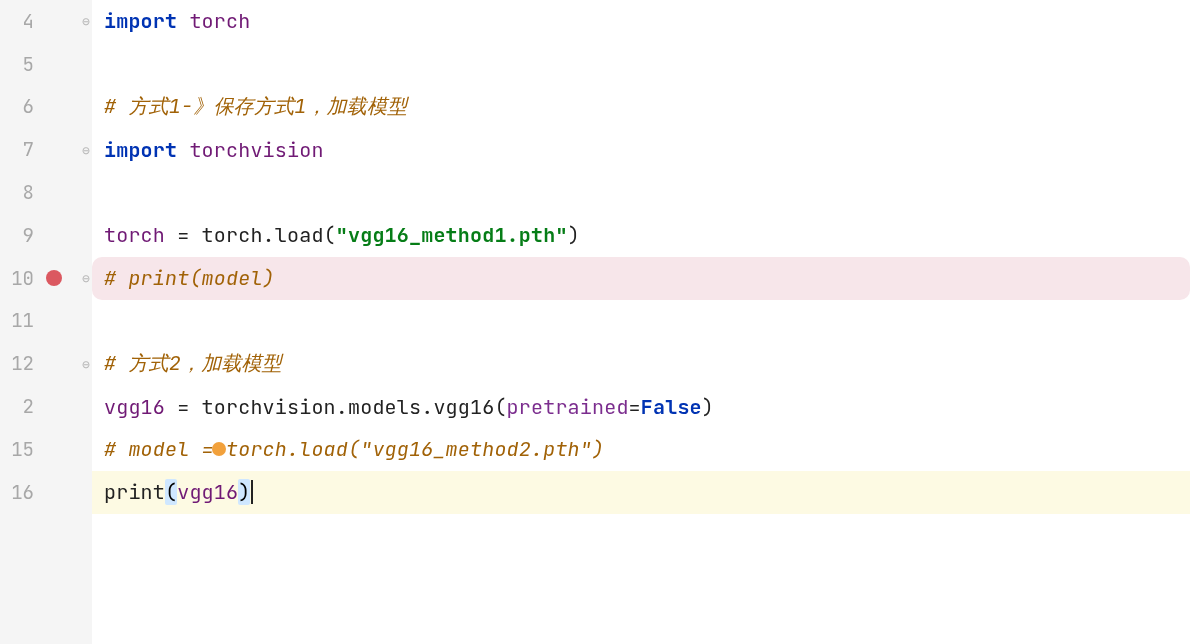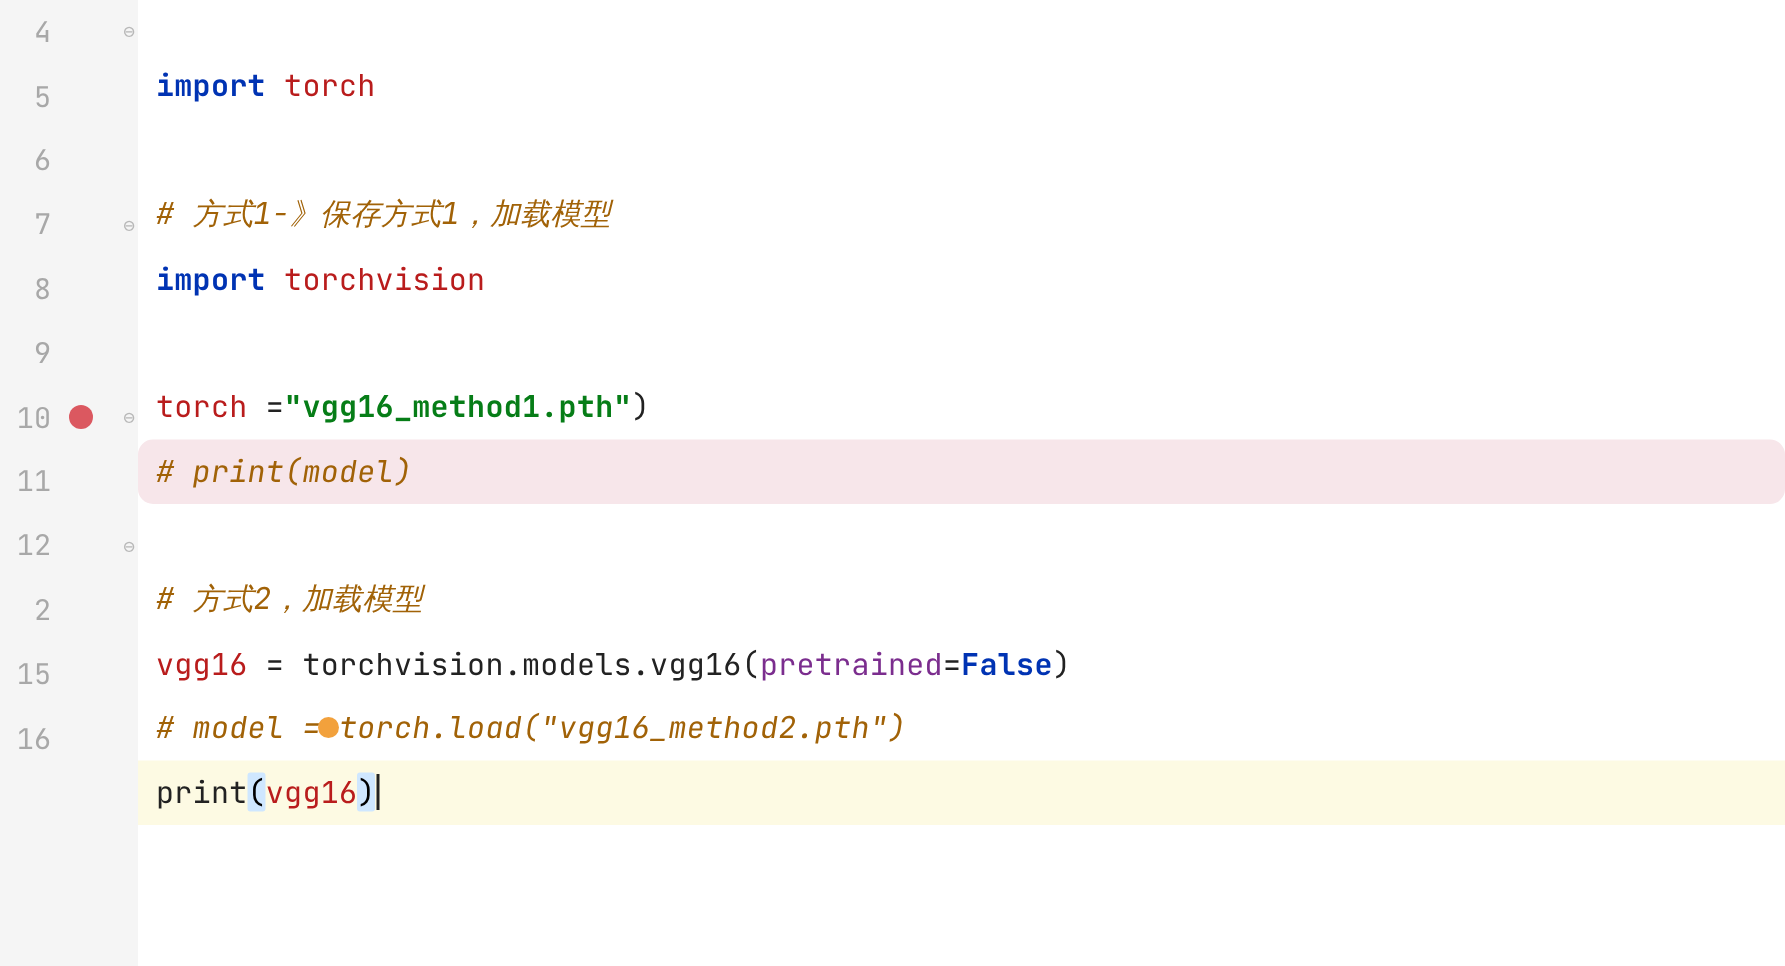--- a/index.html
+++ b/index.html
@@ -56,36 +56,35 @@
     transform: translateY(-50%);
     width: 14px;
     height: 14px;
     border-radius: 50%;
     background: #f2a13c;
     z-index: 3;
   }
   .editor {
     flex: 1;
     position: relative;
-    margin-top: 36px;
   }
   .line {
     height: 42.8px;
     display: flex;
     align-items: center;
     padding-left: 12px;
     white-space: pre;
     font-size: 20px;
     letter-spacing: 0.2px;
     position: relative;
   }
   .bg-break { background: #f7e6ea; border-radius: 10px; }
   .bg-active { background: #fdfae3; }
   .tok-kw { color: #0033B3; font-weight: 600; }
-  .tok-id { color: #b91c1c; }
+  .tok-id { color: #701a75; }
   .tok-op { color: #222; }
   .tok-call { color: #222; }
   .tok-str { color: #067D17; font-weight: 600; }
   .tok-kwarg { color: #7b2d8e; }
   .tok-comment { color: #a16207; font-style: italic; }
   .tok-paren-hl { background: #cfe7ff; border-radius: 2px; }
   .caret {
     display: inline-block;
     width: 1.5px;
     height: 24px;
@@ -139,20 +138,20 @@
     <div class="gutter-row">
       <div class="ln">16</div>
     </div>
   </div>
 <div class="editor" id="editor">
     <div class="line "><span class="tok-kw">import</span><span class="tok-id"> torch</span></div>
     <div class="line "></div>
     <div class="line "><span class="tok-comment"># 方式1-》保存方式1，加载模型</span></div>
     <div class="line "><span class="tok-kw">import</span><span class="tok-id"> torchvision</span></div>
     <div class="line "></div>
-    <div class="line "><span class="tok-id">torch </span><span class="tok-op">=</span><span class="tok-str">"vgg16_method1.pth"</span><span class="tok-call">)</span></div>
+    <div class="line "><span class="tok-id">torch </span><span class="tok-op">=</span><span class="tok-call"> torch.load(</span><span class="tok-str">"vgg16_method1.pth"</span><span class="tok-call">)</span></div>
     <div class="line bg-break"><span class="tok-comment"># print(model)</span></div>
     <div class="line "></div>
     <div class="line "><span class="tok-comment"># 方式2，加载模型</span></div>
     <div class="line "><span class="tok-id">vgg16 </span><span class="tok-op">=</span><span class="tok-call"> torchvision.models.vgg16(</span><span class="tok-kwarg">pretrained</span><span class="tok-op">=</span><span class="tok-kw">False</span><span class="tok-call">)</span></div>
     <div class="line "><span class="tok-comment"># model = torch.load("vgg16_method2.pth")</span><div class="bulb"></div></div>
     <div class="line bg-active"><span class="tok-call">print</span><span class="tok-paren-hl">(</span><span class="tok-id">vgg16</span><span class="tok-paren-hl">)</span><span class="caret"></span></div>
   </div>
 
 </body></html>

